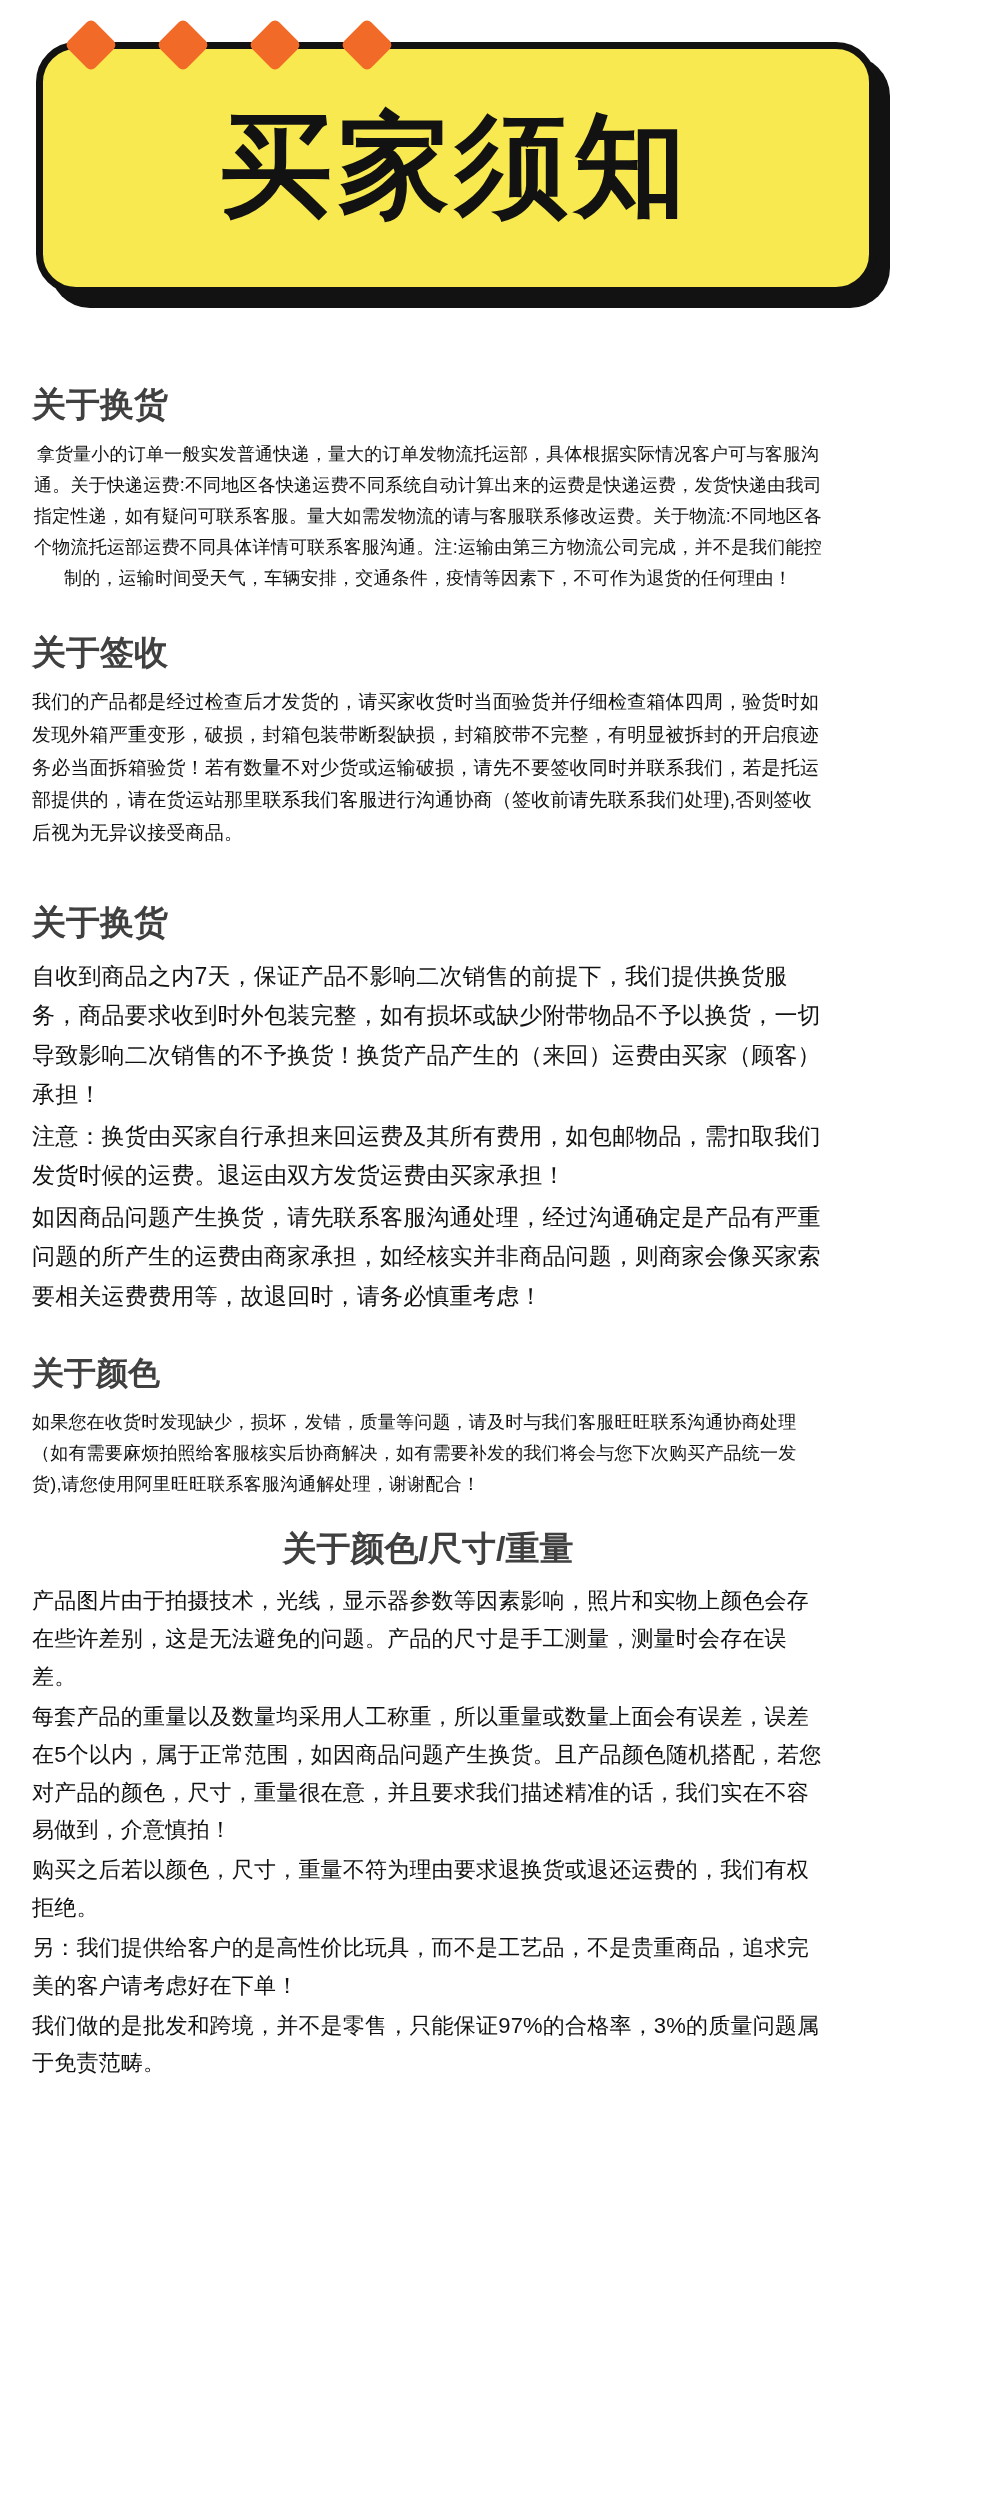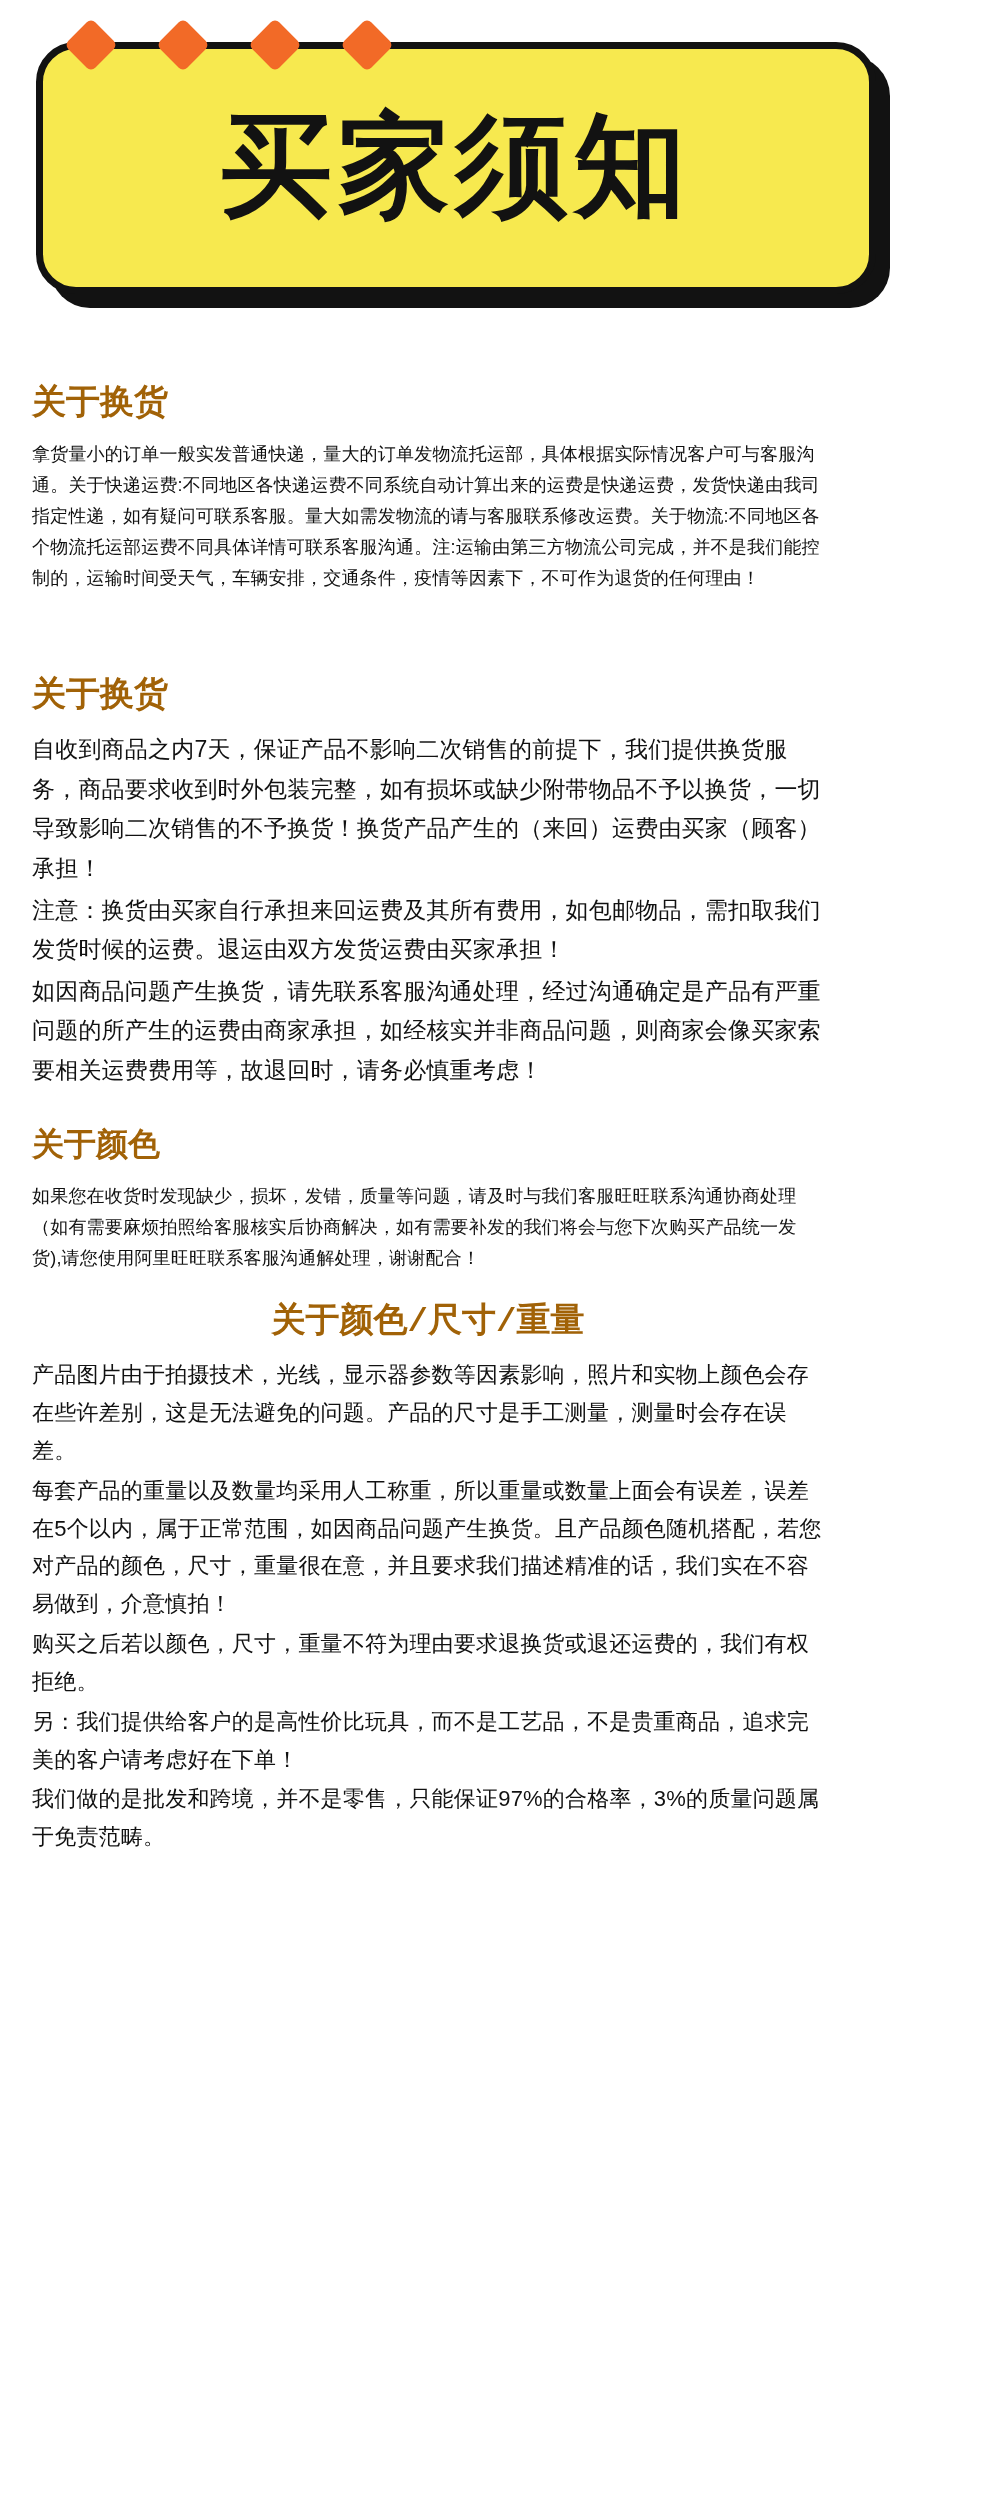--- a/index.html
+++ b/index.html
@@ -87,39 +87,39 @@
     line-height: 1;
     margin-top: -6px;
   }
 
   
   .content {
     padding: 0 32px 0 32px;
   }
   .section { margin-top: 6px; }
   h2.heading {
-    font-family: Liberation Mono, monospace;
+    font-family: Liberation Sans, sans-serif;
     font-weight: bold;
-    color: #a16207;
+    color: #404040;
     margin: 0 0 14px 0;
     line-height: 1.2;
   }
   .h-1 { font-size: 34px; margin-left: 8px; }
   .h-2 { font-size: 34px; margin-left: 8px; }
   .h-3 { font-size: 34px; margin-left: 18px; }
   .h-4 { font-size: 32px; margin-left: 30px; }
   .h-5 { font-size: 34px; margin-left: 8px; text-align: center; }
 
   p.para {
     margin: 0 0 2px 0;
     color: #111111;
     line-height: 1.72;
     letter-spacing: 0.2px;
   }
-  .body-1 { font-size: 18px; margin-left: 16px; margin-right: 60px; }
+  .body-1 { font-size: 18px; margin-left: 16px; margin-right: 60px; text-align: center; }
   .body-2 { font-size: 19px; margin-left: 6px; margin-right: 28px; }
   .body-3 { font-size: 23px; margin-left: 12px; margin-right: 30px; }
   .body-4 { font-size: 18px; margin-left: 34px; margin-right: 52px; }
   .body-5 { font-size: 22px; margin-left: 20px; margin-right: 42px; }
 
   .gap-a { height: 30px; }
   .gap-b { height: 44px; }
   .gap-c { height: 30px; }
   .gap-d { height: 20px; }
 </style>
@@ -151,20 +151,24 @@
 
   <div class="content">
 
     <div class="section">
       <h2 class="heading h-1">关于换货</h2>
       <p class="para body-1">拿货量小的订单一般实发普通快递，量大的订单发物流托运部，具体根据实际情况客户可与客服沟通。关于快递运费:不同地区各快递运费不同系统自动计算出来的运费是快递运费，发货快递由我司指定性递，如有疑问可联系客服。量大如需发物流的请与客服联系修改运费。关于物流:不同地区各个物流托运部运费不同具体详情可联系客服沟通。注:运输由第三方物流公司完成，并不是我们能控制的，运输时间受天气，车辆安排，交通条件，疫情等因素下，不可作为退货的任何理由！</p>
     </div>
 
     <div class="gap-a"></div>
 
+    <div class="section">
+      <h2 class="heading h-2">关于签收</h2>
+      <p class="para body-2">我们的产品都是经过检查后才发货的，请买家收货时当面验货并仔细检查箱体四周，验货时如发现外箱严重变形，破损，封箱包装带断裂缺损，封箱胶带不完整，有明显被拆封的开启痕迹务必当面拆箱验货！若有数量不对少货或运输破损，请先不要签收同时并联系我们，若是托运部提供的，请在货运站那里联系我们客服进行沟通协商（签收前请先联系我们处理),否则签收后视为无异议接受商品。</p>
+    </div>
 
     <div class="gap-b"></div>
 
     <div class="section">
       <h2 class="heading h-3">关于换货</h2>
       <p class="para body-3">自收到商品之内7天，保证产品不影响二次销售的前提下，我们提供换货服务，商品要求收到时外包装完整，如有损坏或缺少附带物品不予以换货，一切导致影响二次销售的不予换货！换货产品产生的（来回）运费由买家（顾客）承担！</p>
       <p class="para body-3">注意：换货由买家自行承担来回运费及其所有费用，如包邮物品，需扣取我们发货时候的运费。退运由双方发货运费由买家承担！</p>
       <p class="para body-3">如因商品问题产生换货，请先联系客服沟通处理，经过沟通确定是产品有严重问题的所产生的运费由商家承担，如经核实并非商品问题，则商家会像买家索要相关运费费用等，故退回时，请务必慎重考虑！</p>
     </div>
 

